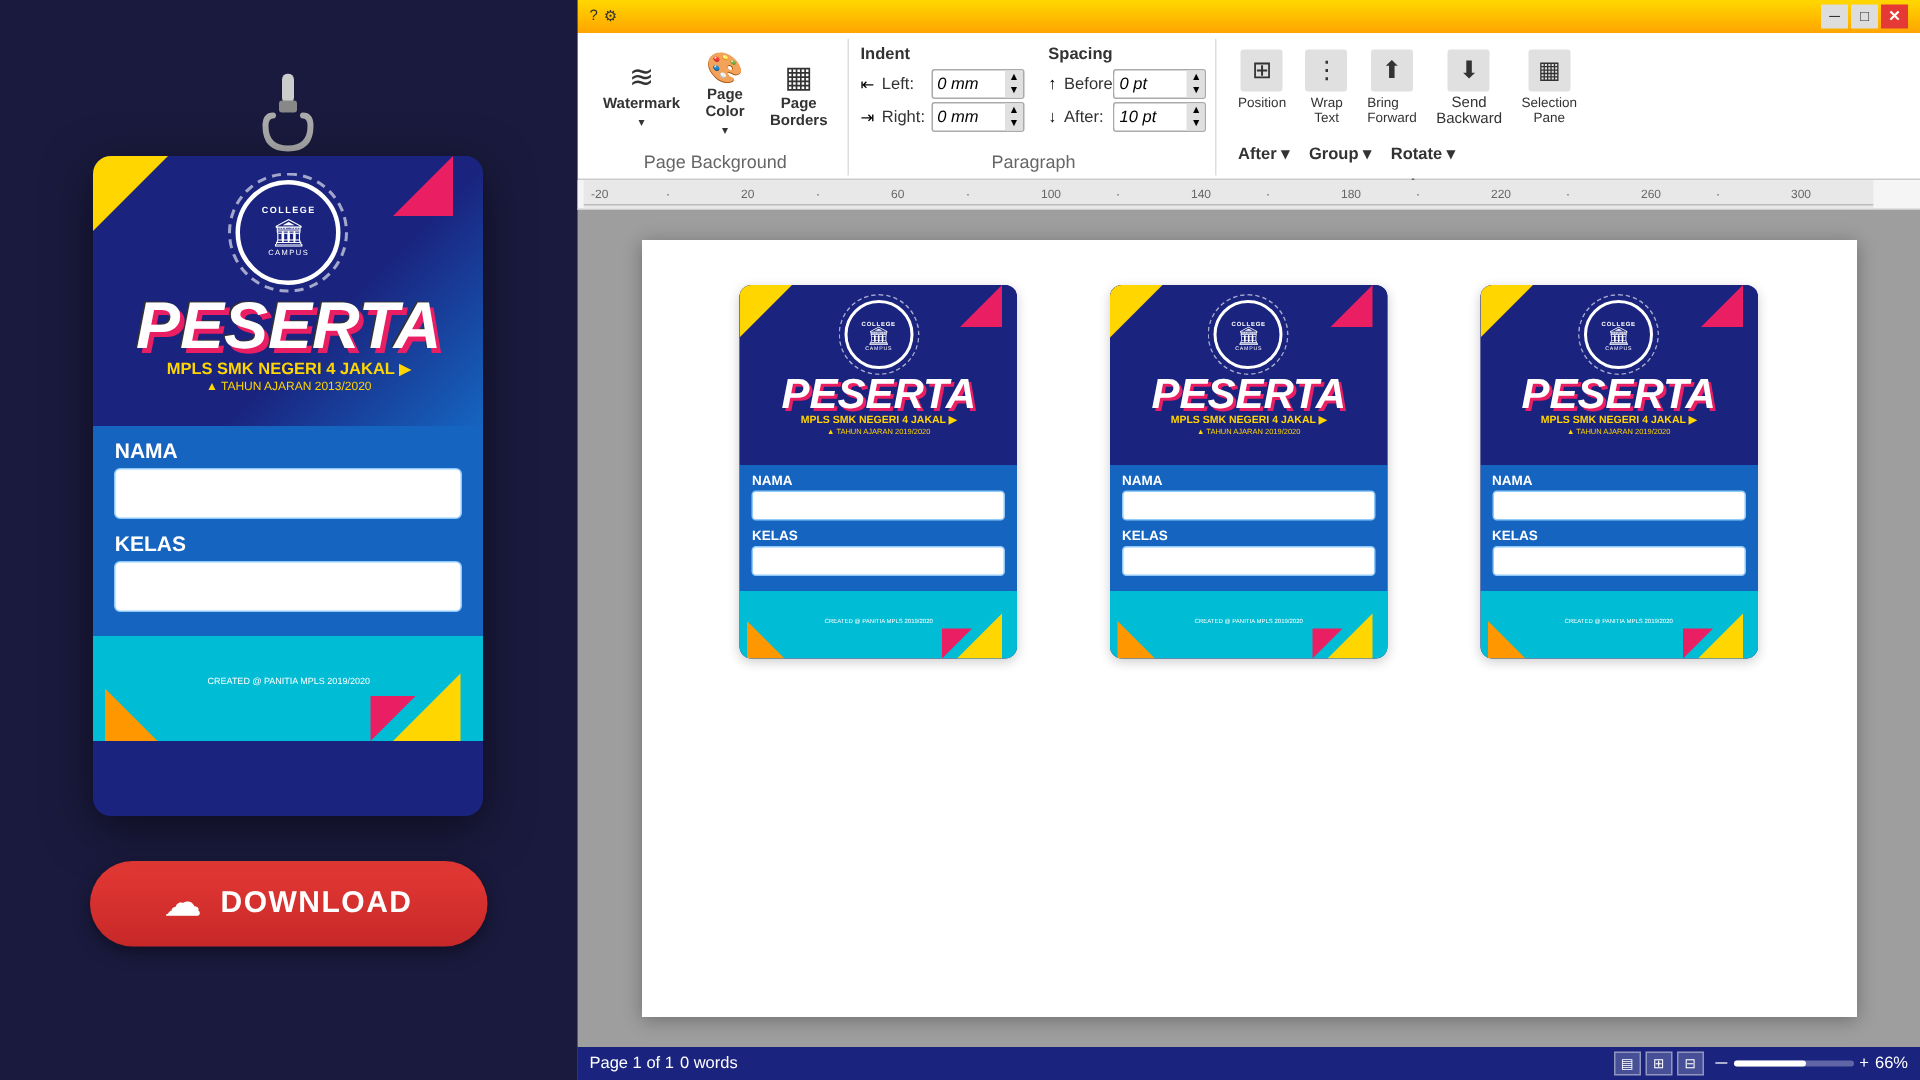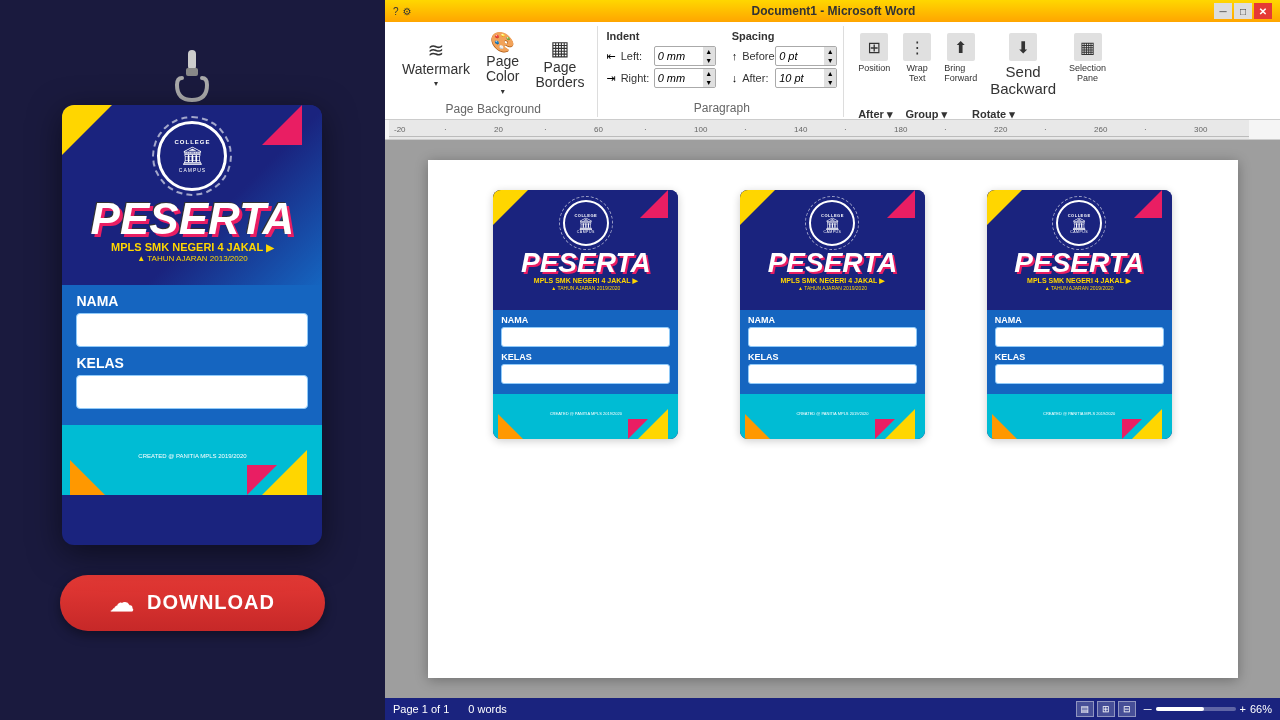--- a/index.html
+++ b/index.html
@@ -312,23 +312,24 @@
       min-width: 42px;
       gap: 2px;
     }
 
     .ribbon-btn-icon {
       font-size: 20px;
       line-height: 1;
     }
 
     .ribbon-btn-label {
-      font-size: 14px;
+      font-size: 10px;
       text-align: center;
       line-height: 1.1;
+      font-weight: bold;
     }
 
     .indent-col, .spacing-col {
       display: flex;
       flex-direction: column;
       gap: 2px;
     }
 
     .field-group-title {
       font-size: 11px;
@@ -556,21 +557,21 @@
     .status-bar {
       height: 22px;
       background: #1a237e;
       display: flex;
       align-items: center;
       justify-content: space-between;
       padding: 0 8px;
       flex-shrink: 0;
     }
 
-    .status-left { display: flex; gap: 19px; }
+    .status-left { display: flex; gap: 4px; }
     .status-right { display: flex; align-items: center; gap: 8px; }
 
     .status-text {
       font-size: 11px;
       color: white;
     }
 
     .zoom-control {
       display: flex;
       align-items: center;
@@ -705,21 +706,20 @@
   </div>
 </div>
 
 <div class="word-app">
 
   <div class="title-bar">
     <div style="width:60px; display:flex; gap:4px;">
       <span style="font-size:10px; color:#333;">?</span>
       <span style="font-size:10px; color:#333;">⚙</span>
     </div>
-    <div class="title-bar-text">Document1 - Microsoft Word</div>
     <div class="window-controls">
       <button class="win-btn win-min">─</button>
       <button class="win-btn win-max">□</button>
       <button class="win-btn win-close">✕</button>
     </div>
   </div>
 
 
   <div class="ribbon">
 
@@ -814,38 +814,38 @@
           <div style="font-size:9px; text-align:center;">Wrap<br>Text</div>
         </div>
 
         <div class="arrange-btn">
           <div class="arrange-icon">⬆</div>
           <div style="font-size:9px; text-align:left;">Bring<br>Forward</div>
         </div>
 
         <div class="arrange-btn">
           <div class="arrange-icon">⬇</div>
-          <div style="font-size:15px; text-align:center;">Send<br>Backward</div>
+          <div style="font-size:10px; text-align:center;">Send<br>Backward</div>
         </div>
 
         <div class="arrange-btn">
           <div class="arrange-icon">▦</div>
           <div style="font-size:9px; text-align:center;">Selection<br>Pane</div>
         </div>
 
         <div class="arrange-btn">
           <div style="font-size:11px; font-weight:bold;">After ▾</div>
         </div>
 
         <div class="arrange-btn">
           <div style="font-size:11px; font-weight:bold;">Group ▾</div>
         </div>
 
         <div class="arrange-btn">
-          <div style="font-size:11px; font-weight:bold;margin-left:12px;">Rotate ▾</div>
+          <div style="font-size:11px; font-weight:bold;">Rotate ▾</div>
         </div>
       </div>
       <div class="ribbon-group-label">Arrange</div>
     </div>
   </div>
 
   <div class="ruler">
     <svg width="860" height="20">
       <rect width="860" height="20" fill="#e8e8e8"></rect>
       <rect x="0" y="16" width="860" height="1" fill="#bbb"></rect>

